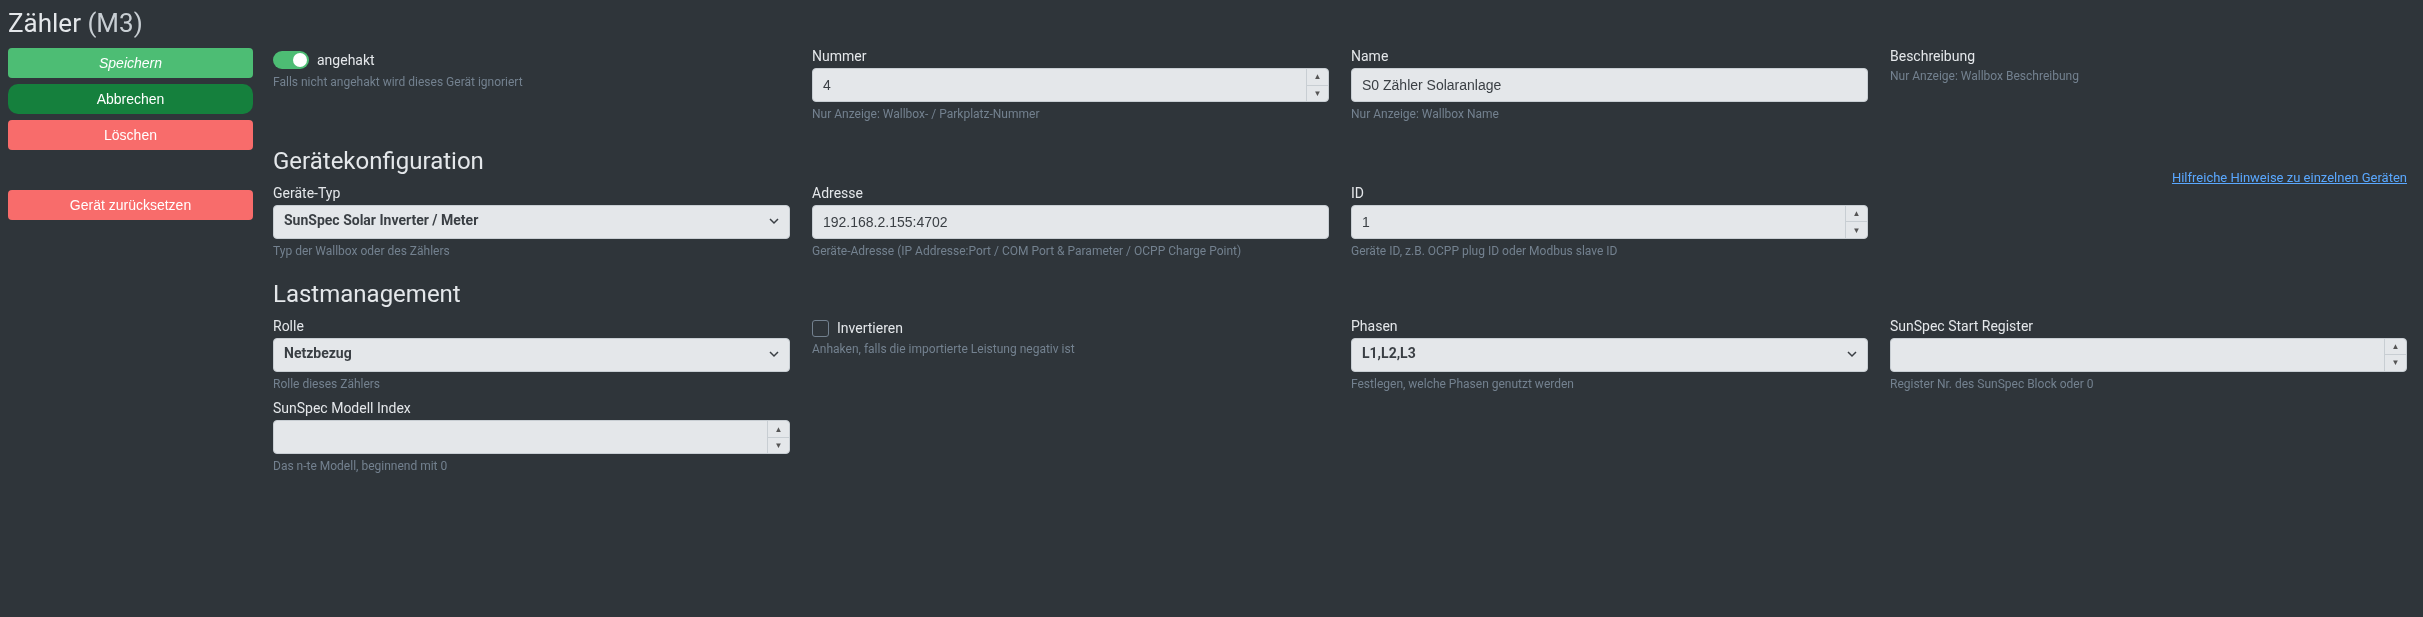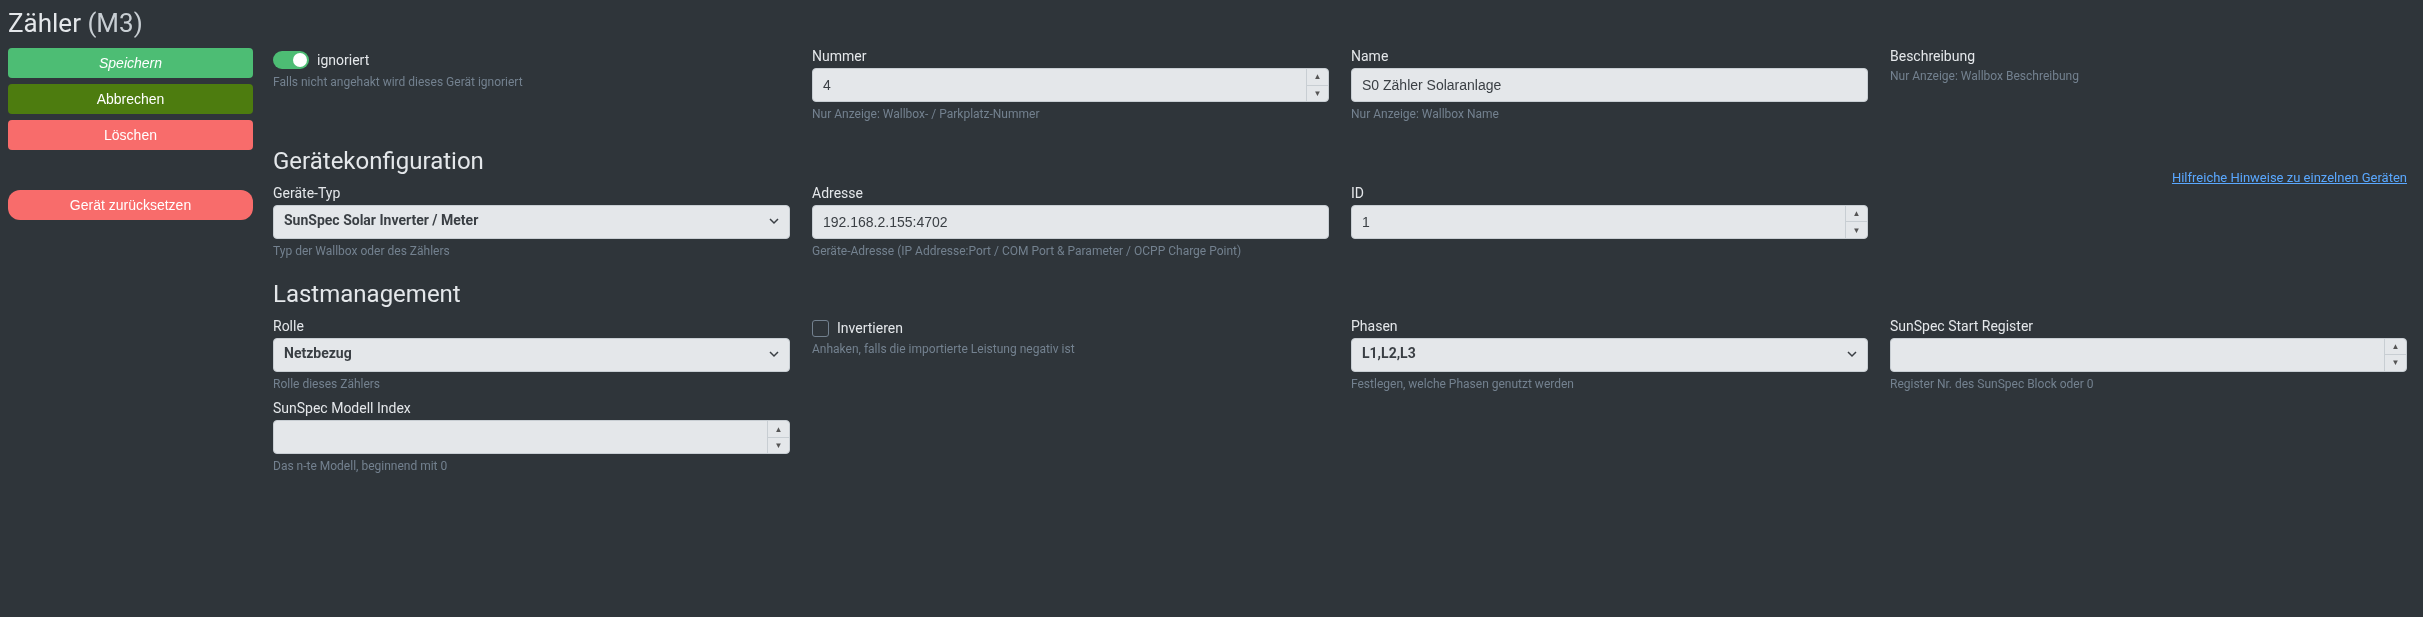--- a/index.html
+++ b/index.html
@@ -27,23 +27,23 @@
     padding: 7px 12px;
     border: none;
     border-radius: 4px;
     color: #fff;
     font-size: 14px;
     text-align: center;
     cursor: pointer;
     margin-bottom: 6px;
   }
   .btn-green  { background: #4dbd74; font-style: italic; }
-  .btn-orange { background: #4d7c0f; }
+  .btn-orange { background: #15803d; border-radius: 10px; }
   .btn-red    { background: #f86c6b; }
-  .btn-gap-top { margin-top: 40px; border-radius: 12px; }
+  .btn-gap-top { margin-top: 40px; }
 
   .row { display: flex; gap: 22px; margin-bottom: 4px; }
   .col { flex: 1; min-width: 0; }
   .col-toggle { flex: 1; min-width: 0; }
 
   label.field-label {
     display: block;
     font-size: 14px;
     color: #e4e7ea;
     margin-bottom: 4px;
@@ -143,21 +143,21 @@
   </div>
 
   <div class="main">
 
     <div class="row">
       <div class="col col-toggle">
         <div class="toggle-row">
           <div class="toggle">
             <div class="knob"></div>
           </div>
-          <span class="toggle-label">ignoriert</span>
+          <span class="toggle-label">angehakt</span>
         </div>
         <div class="help">Falls nicht angehakt wird dieses Gerät ignoriert</div>
       </div>
 
       <div class="col">
         <label class="field-label">Nummer</label>
         <div class="spin-wrap">
           <input type="text" class="spin-input" value="4" style="">
           <div class="spin-btns">
             <div>▲</div>
@@ -206,20 +206,21 @@
 
       <div class="col">
         <label class="field-label">ID</label>
         <div class="spin-wrap">
           <input type="text" class="spin-input" value="1" style="">
           <div class="spin-btns">
             <div>▲</div>
             <div>▼</div>
           </div>
         </div>
+        <div class="help">Geräte ID, z.B. OCPP plug ID oder Modbus slave ID</div>
       </div>
 
       <div class="col"></div>
     </div>
 
     <h2 class="section-title">Lastmanagement</h2>
 
     <div class="row">
       <div class="col">
         <label class="field-label">Rolle</label>

